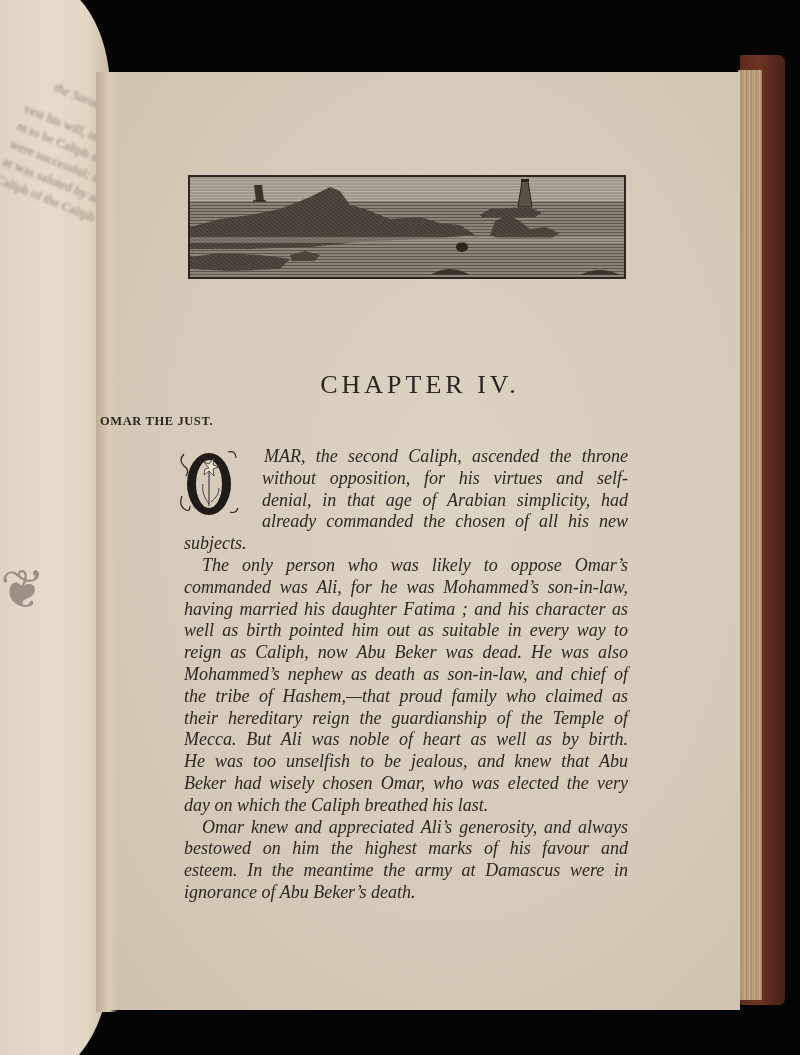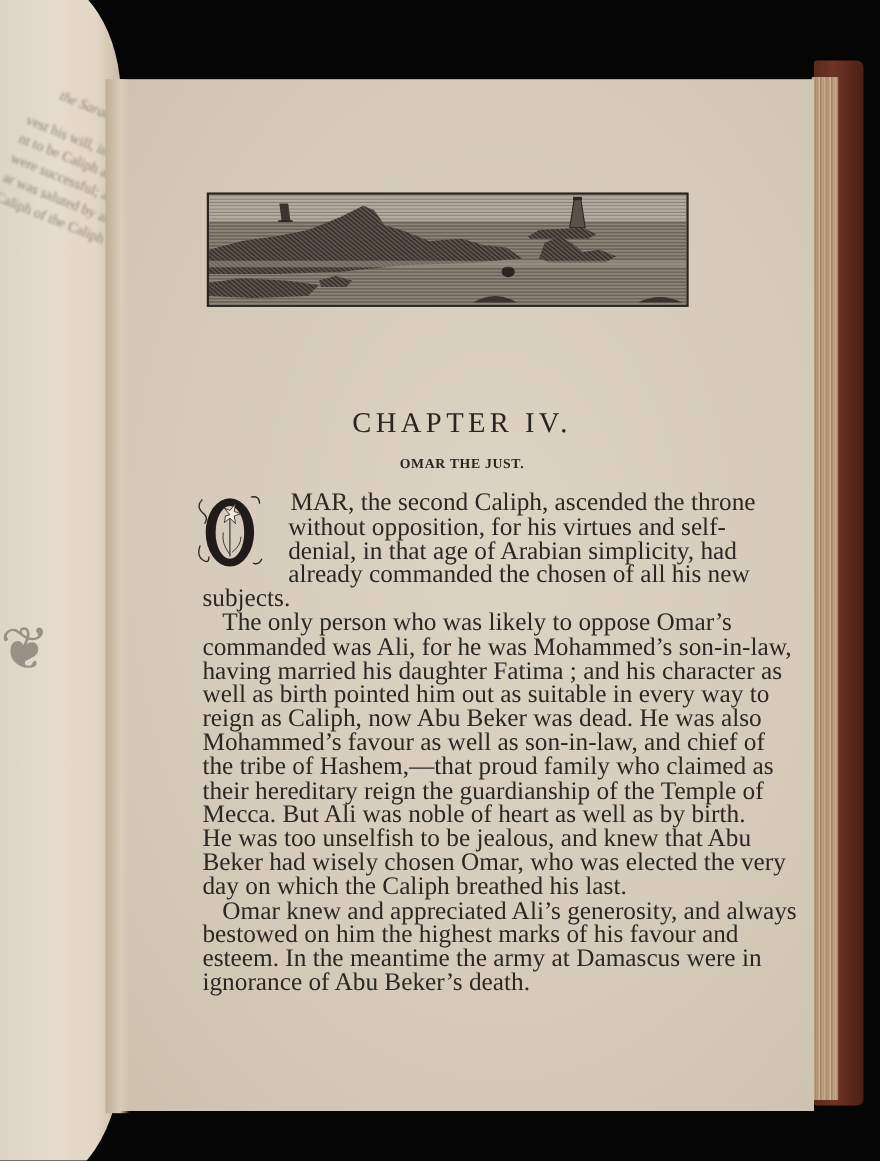--- a/index.html
+++ b/index.html
@@ -51,27 +51,28 @@
       position: absolute; left: 188px; top: 175px; width: 438px; height: 104px;
       border: 2px solid #2b2622; box-sizing: border-box; overflow: hidden;
       background: #a49c8e;
     }
     .illustration svg { display: block; }
     .chapter-title {
       position: absolute; left: 100px; width: 640px; top: 370px; text-align: center;
       font-size: 26px; letter-spacing: 4px; color: #2a2520;
     }
     .chapter-subtitle {
-      position: absolute; left: 100px; width: 640px; top: 414px; text-align: center;
+      position: absolute; left: 100px; width: 640px; top: 414px; 
       font-size: 12.5px; letter-spacing: 0.6px; color: #2a2520; font-weight: bold;
     }
     .body-text {
       position: absolute; left: 184px; top: 446px; width: 444px;
-      font-size: 23px; line-height: 21.8px; color: #2b2723;
+      font-size: 18px; line-height: 21.8px; color: #2b2723;
       text-align: justify;
+      font-style: italic;
     }
     .line { display: block; text-align: justify; text-align-last: justify; white-space: nowrap; height: 21.8px; }
     .line.last { text-align-last: left; }
     .line.indent { padding-left: 18px; }
     .dropcap-block { position: relative; }
     .dropcap {
       position: absolute; left: -6px; top: 0px; width: 62px; height: 76px;
     }
     .dc-line { padding-left: 78px; }
     .dc-line.first { padding-left: 80px; }
@@ -161,21 +162,21 @@
     <span class="line dc-line">denial, in that age of Arabian simplicity, had</span>
     <span class="line dc-line">already commanded the chosen of all his new</span>
     <span class="line last">subjects.</span>
   </div>
   <div>
     <span class="line indent">The only person who was likely to oppose Omar’s</span>
     <span class="line">commanded was Ali, for he was Mohammed’s son-in-law,</span>
     <span class="line">having married his daughter Fatima ; and his character as</span>
     <span class="line">well as birth pointed him out as suitable in every way to</span>
     <span class="line">reign as Caliph, now Abu Beker was dead.  He was also</span>
-    <span class="line">Mohammed’s favour as well as son-in-law, and chief of</span>
+    <span class="line">Mohammed’s nephew as death as son-in-law, and chief of</span>
     <span class="line">the tribe of Hashem,—that proud family who claimed as</span>
     <span class="line">their hereditary reign the guardianship of the Temple of</span>
     <span class="line">Mecca.  But Ali was noble of heart as well as by birth.</span>
     <span class="line">He was too unselfish to be jealous, and knew that Abu</span>
     <span class="line">Beker had wisely chosen Omar, who was elected the very</span>
     <span class="line last">day on which the Caliph breathed his last.</span>
   </div>
   <div>
     <span class="line indent">Omar knew and appreciated Ali’s generosity, and always</span>
     <span class="line">bestowed on him the highest marks of his favour and</span>

